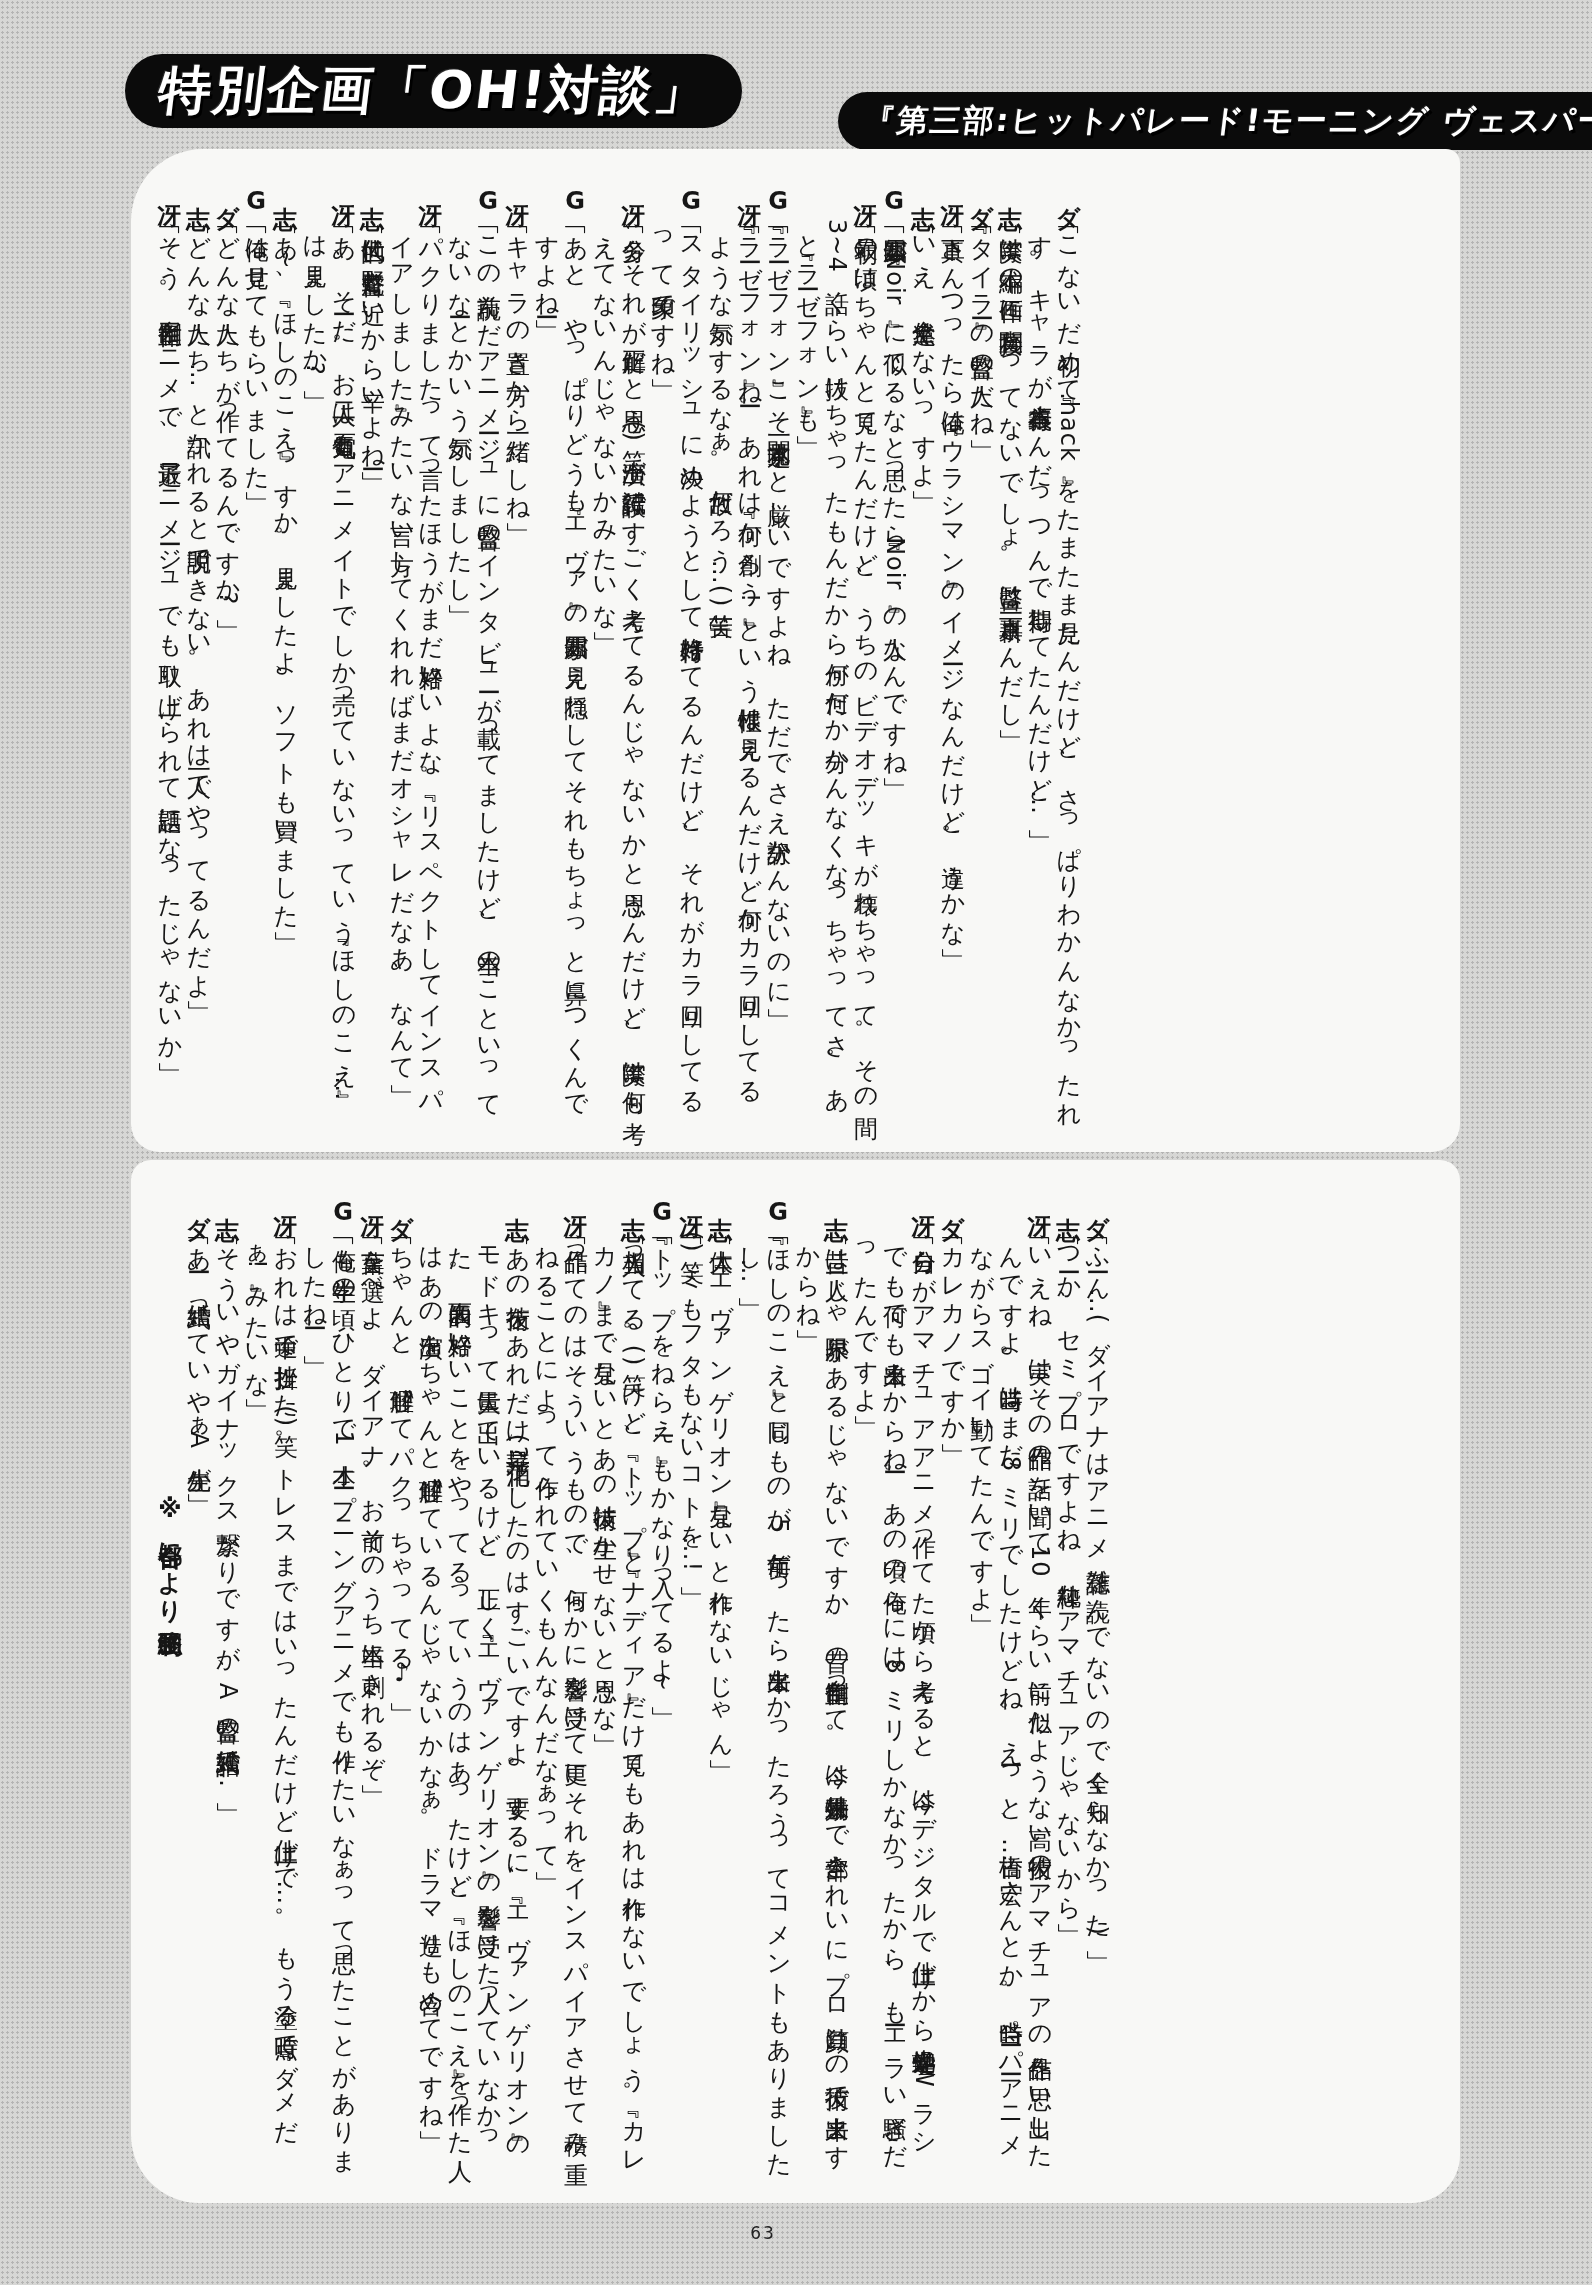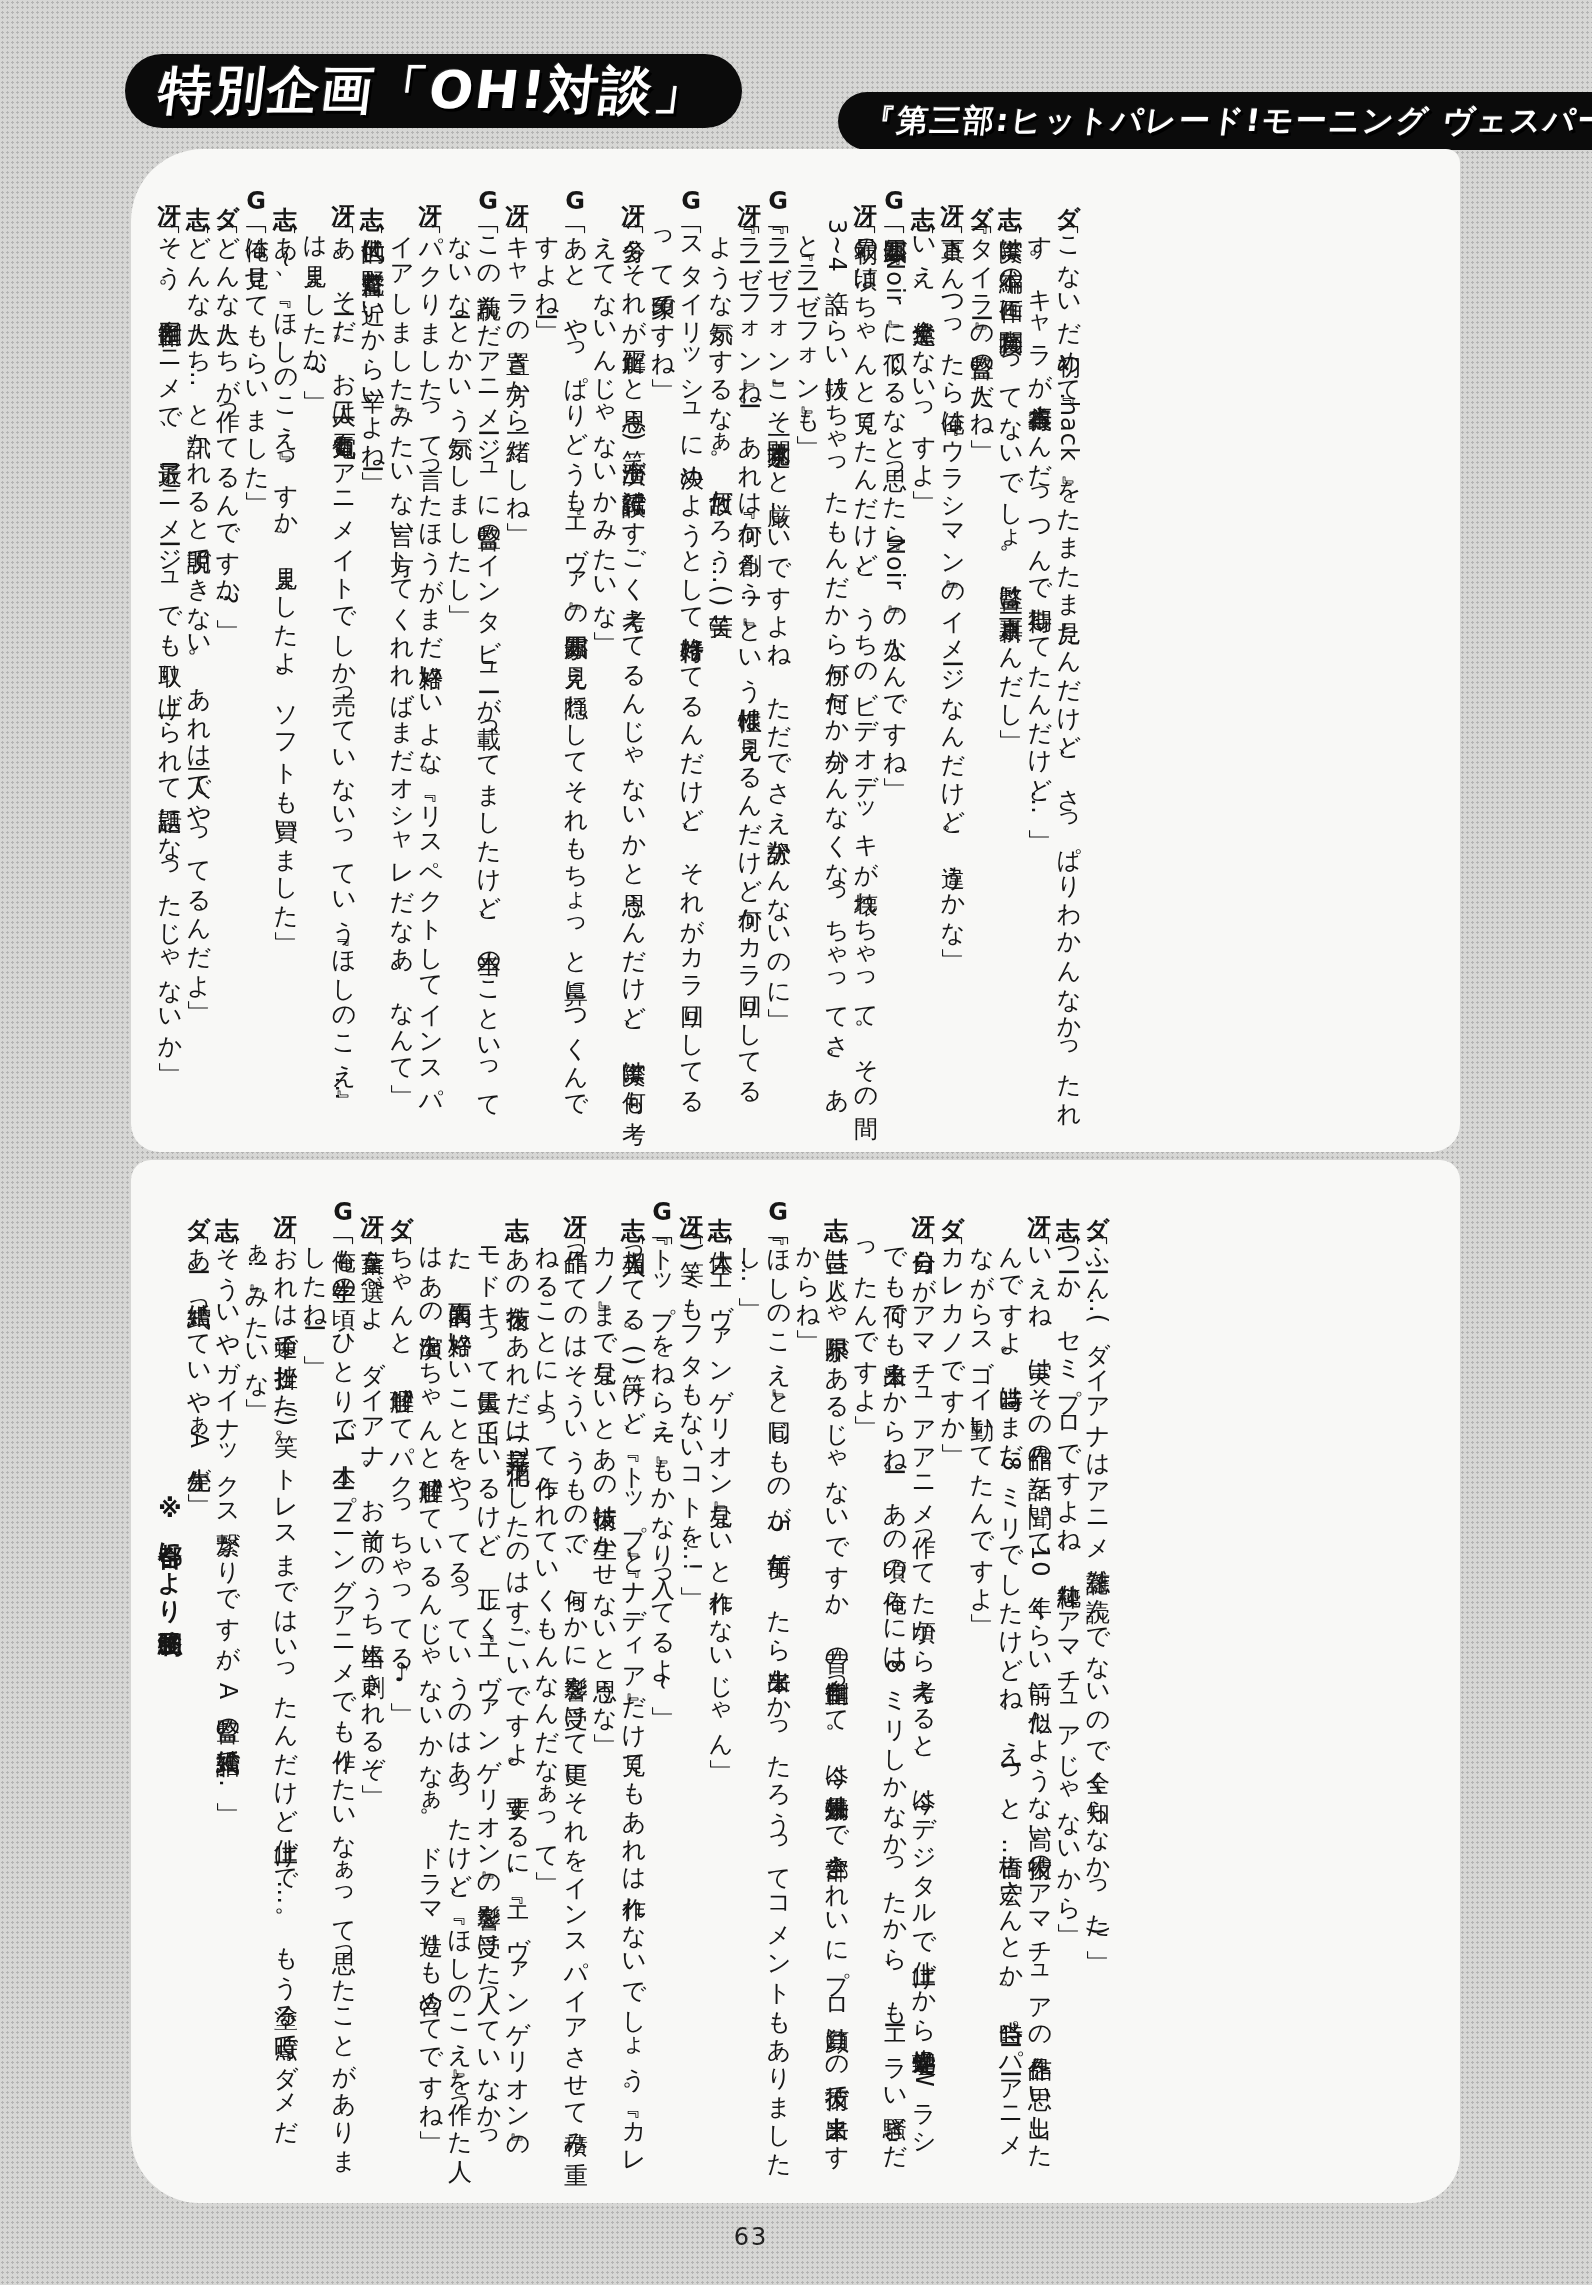--- a/index.html
+++ b/index.html
@@ -77,23 +77,23 @@
     position:absolute;top:2px;right:1px;
     text-orientation:upright;
     font-weight:bold;
   }
   .note-line{
     padding-top:299px;
     font-weight:bold;
   }
   
   .pageno{
-    position:absolute;left:0;top:2223px;width:1502px;
+    position:absolute;left:12px;top:2223px;width:1502px;
     text-align:center;
-    font-size:24px;color:#222222;
+    font-size:17px;color:#222222;
     letter-spacing:2px;
   }
 </style>
 </head>
 <body>
 
 <div class="page">
 
   <header>
     <div class="hdr-bar title-bar">

